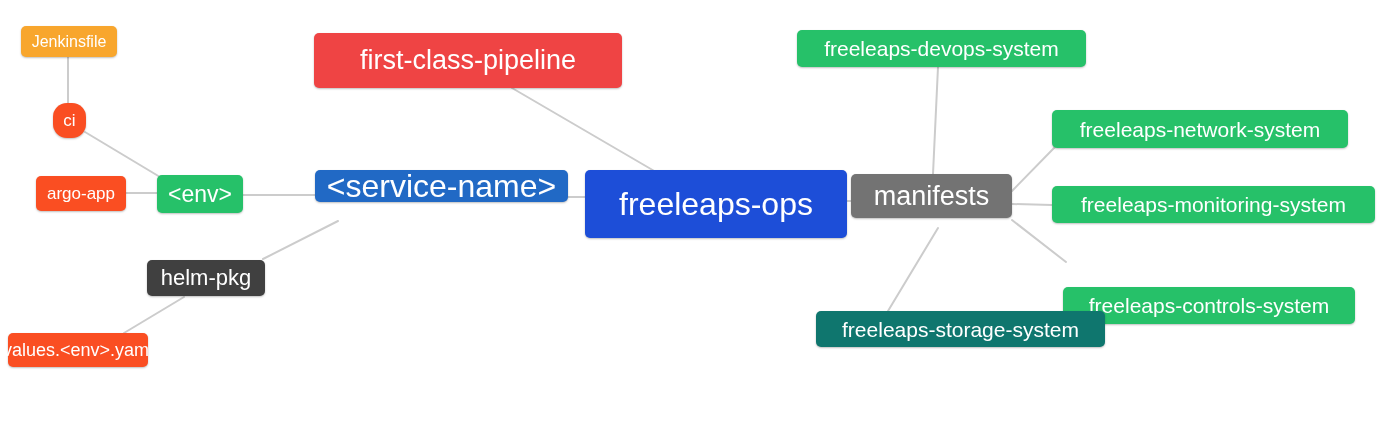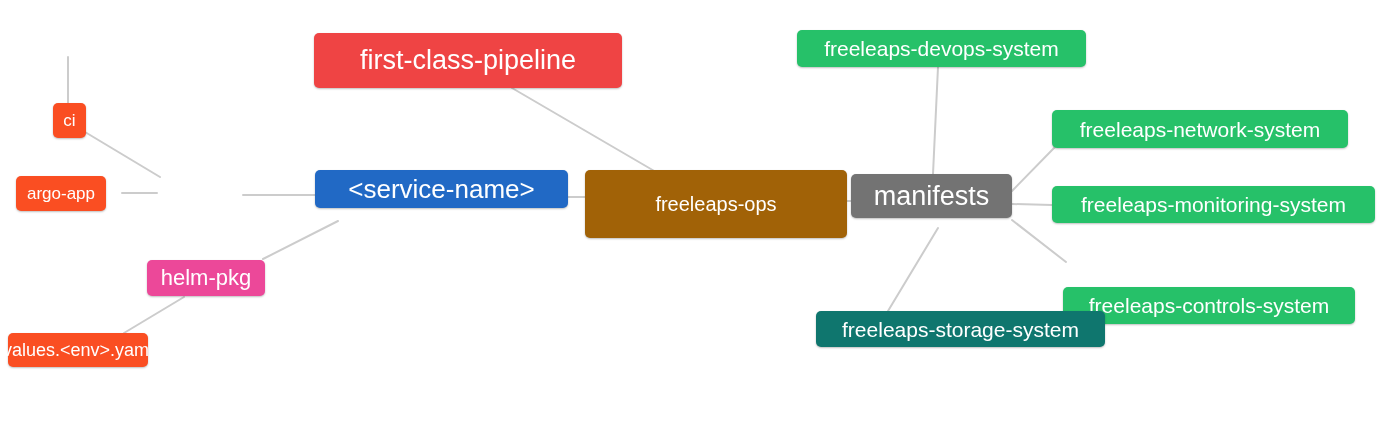--- a/index.html
+++ b/index.html
@@ -46,26 +46,28 @@
       <line x1="568" y1="197" x2="585" y2="197" stroke="#cccccc" stroke-width="2" stroke-linecap="round"></line>
       <line x1="512" y1="88" x2="656" y2="172" stroke="#cccccc" stroke-width="2" stroke-linecap="round"></line>
       <line x1="847" y1="201" x2="851" y2="201" stroke="#cccccc" stroke-width="2" stroke-linecap="round"></line>
       <line x1="933" y1="174" x2="938" y2="67" stroke="#cccccc" stroke-width="2" stroke-linecap="round"></line>
       <line x1="1012" y1="191" x2="1055" y2="147" stroke="#cccccc" stroke-width="2" stroke-linecap="round"></line>
       <line x1="1012" y1="204" x2="1052" y2="205" stroke="#cccccc" stroke-width="2" stroke-linecap="round"></line>
       <line x1="1012" y1="220" x2="1066" y2="262" stroke="#cccccc" stroke-width="2" stroke-linecap="round"></line>
       <line x1="938" y1="228" x2="888" y2="311" stroke="#cccccc" stroke-width="2" stroke-linecap="round"></line>
     </svg>
 
-<div class="node" style="left: 585px; top: 170px; width: 262px; height: 68px; background: #a16207; font-size: 20px;">freeleaps-ops</div>
+<div class="node" style="left: 585px; top: 170px; width: 262px; height: 68px; background: #1d4ed8; font-size: 32px;">freeleaps-ops</div>
     <div class="node" style="left: 314px; top: 33px; width: 308px; height: 55px; background: #ef4444; font-size: 27px;">first-class-pipeline</div>
-    <div class="node" style="left: 315px; top: 170px; width: 253px; height: 38px; background: rgb(33, 105, 197); font-size: 26px;">&lt;service-name&gt;</div>
+    <div class="node" style="left: 315px; top: 170px; width: 253px; height: 32px; background: rgb(33, 105, 197); font-size: 32px;">&lt;service-name&gt;</div>
     <div class="node" style="left: 851px; top: 174px; width: 161px; height: 44px; background: #737373; font-size: 27px;">manifests</div>
-    <div class="node" style="left: 147px; top: 260px; width: 118px; height: 36px; background: #ec4899; font-size: 22px;">helm-pkg</div>
-    <div class="node" style="left: 53px; top: 103px; width: 33px; height: 35px; background: rgb(250, 78, 34); font-size: 17px;">ci</div>
-    <div class="node" style="left: 16px; top: 176px; width: 90px; height: 35px; background: rgb(250, 78, 34); font-size: 17px;">argo-app</div>
+    <div class="node" style="left: 157px; top: 175px; width: 86px; height: 38px; background: rgb(38, 193, 105); font-size: 23px;">&lt;env&gt;</div>
+    <div class="node" style="left: 147px; top: 260px; width: 118px; height: 36px; background: #404040; font-size: 22px;">helm-pkg</div>
+    <div class="node" style="left: 53px; top: 103px; width: 33px; height: 35px; background: rgb(250, 78, 34); font-size: 17px; border-radius: 14px;">ci</div>
+    <div class="node" style="left: 36px; top: 176px; width: 90px; height: 35px; background: rgb(250, 78, 34); font-size: 17px;">argo-app</div>
     <div class="node" style="left: 8px; top: 333px; width: 140px; height: 34px; background: rgb(250, 78, 34); font-size: 18px;">values.&lt;env&gt;.yaml</div>
+    <div class="node" style="left: 21px; top: 26px; width: 96px; height: 31px; background: rgb(248, 166, 45); font-size: 16px;">Jenkinsfile</div>
     <div class="node" style="left: 797px; top: 30px; width: 289px; height: 37px; background: rgb(38, 193, 105); font-size: 21px; text-align: right;">freeleaps-devops-system</div>
     <div class="node" style="left: 1052px; top: 186px; width: 323px; height: 37px; background: rgb(38, 193, 105); font-size: 21px;">freeleaps-monitoring-system</div>
     <div class="node" style="left: 1052px; top: 110px; width: 296px; height: 38px; background: rgb(38, 193, 105); font-size: 21px;">freeleaps-network-system</div>
     <div class="node" style="left: 1063px; top: 259px; width: 292px; height: 37px; background: rgb(38, 193, 105); font-size: 21px; margin-top: 28px;">freeleaps-controls-system</div>
     <div class="node" style="left: 816px; top: 311px; width: 289px; height: 36px; background: #0f766e; font-size: 21px;">freeleaps-storage-system</div>
   </div>
 
 </body></html>

